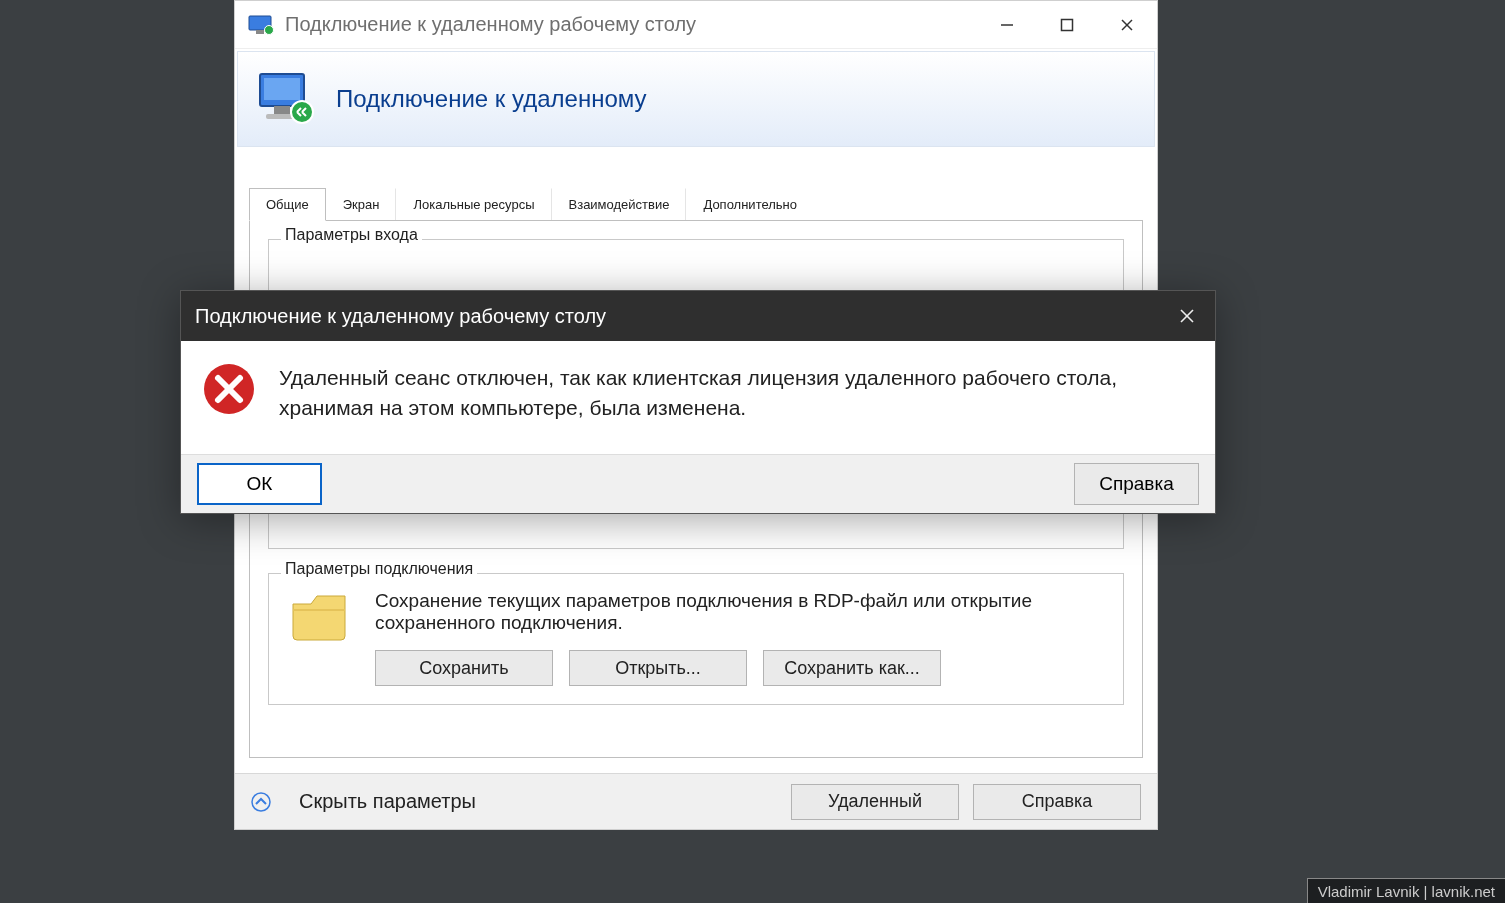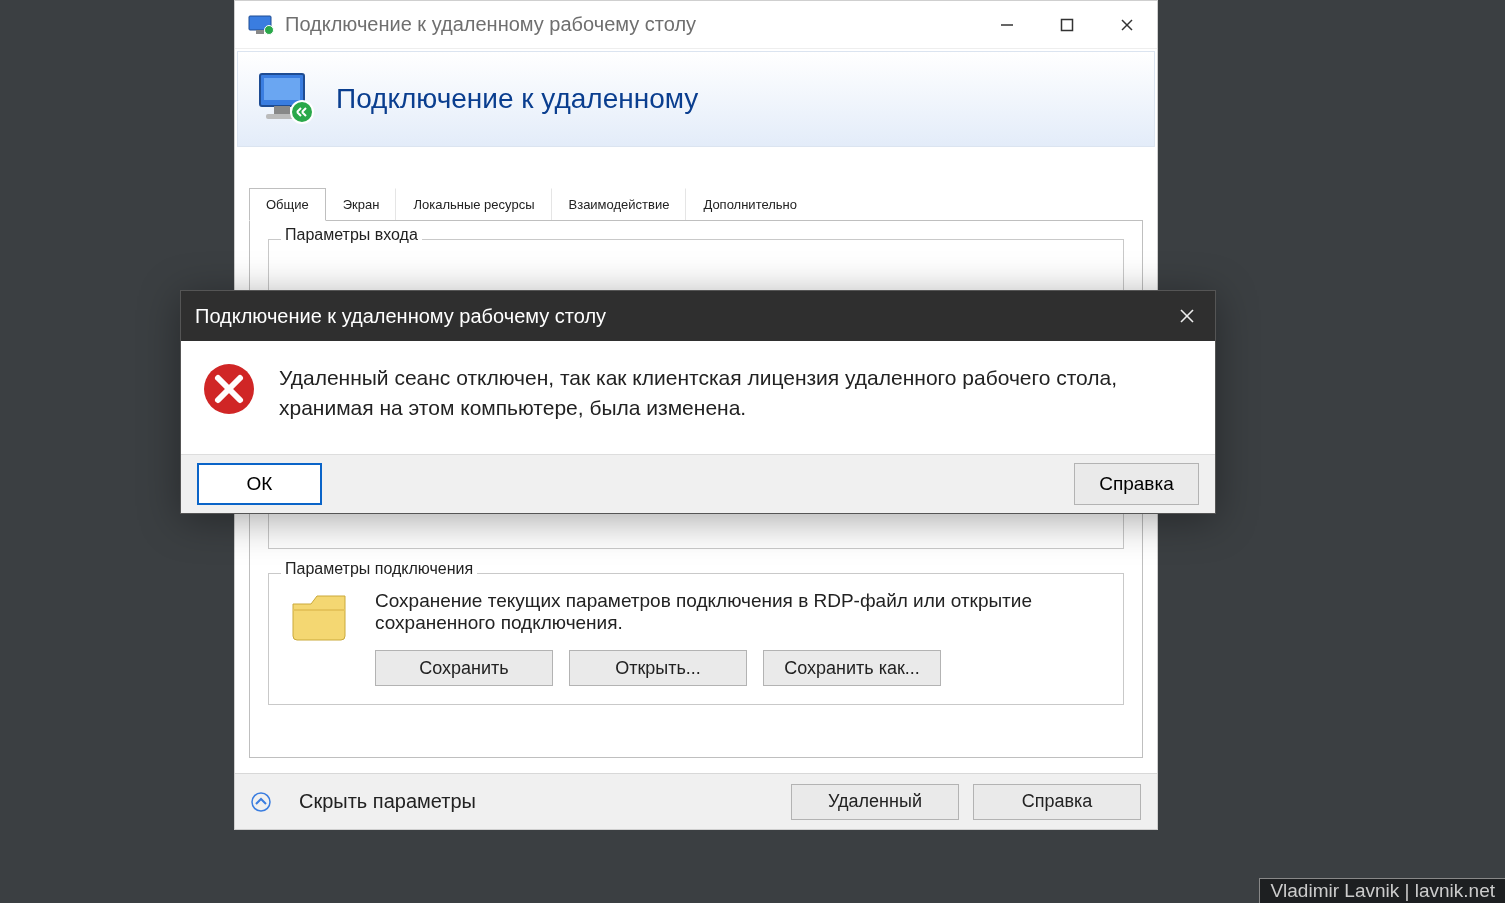--- a/index.html
+++ b/index.html
@@ -22,21 +22,21 @@
 .titlebar-controls .ctrl svg { width: 14px; height: 14px; stroke: #333; }
 
 
 .banner {
   height: 96px; width: calc(100% - 4px); margin: 2px;
   background: linear-gradient(#ffffff, #e3ecf9);
   border: 1px solid #dbe4f0;
   display: flex; align-items: center; padding-left: 18px; gap: 18px;
 }
 .banner-icon { width: 62px; height: 62px; }
-.banner-text .line1 { color: #0a3e8f; font-size: 28px; font-weight: 400; }
+.banner-text .line1 { color: #0a3e8f; font-size: 24px; font-weight: 400; }
 .banner-text .line2 { color: #0a3e8f; font-size: 30px; font-weight: 700; }
 
 
 .tabs-area { padding: 38px 14px 0 14px; background: #fff; }
 .tabs { display: flex; align-items: flex-end; border-bottom: 1px solid #bfbfbf; }
 .tab {
   padding: 8px 16px; font-size: 13px; color: #222;
   border: 1px solid transparent; border-bottom: none;
 }
 .tab.active {
@@ -98,21 +98,21 @@
 .dlg-btn {
   min-width: 125px; height: 42px; display:flex; align-items:center; justify-content:center;
   background: #eaeaea; border: 1px solid #b3b3b3; font-size: 19px;
 }
 .dlg-btn.default { background: #fff; border: 2px solid #0a64c8; }
 
 
 .watermark {
   position: absolute; right: 0; bottom: 0; height: 22px; padding: 12px 10px;
   display:flex; align-items:center;
-  background: rgba(0,0,0,.5); color: #ccc; font-size: 19px;
+  background: rgba(0,0,0,.5); color: #ccc; font-size: 15px;
   border-left: 1px solid #888; border-top: 1px solid #888;
 }
 </style>
 </head>
 <body>
 
 <div class="main-window">
 
   <div class="titlebar">
     <span class="app-icon">

